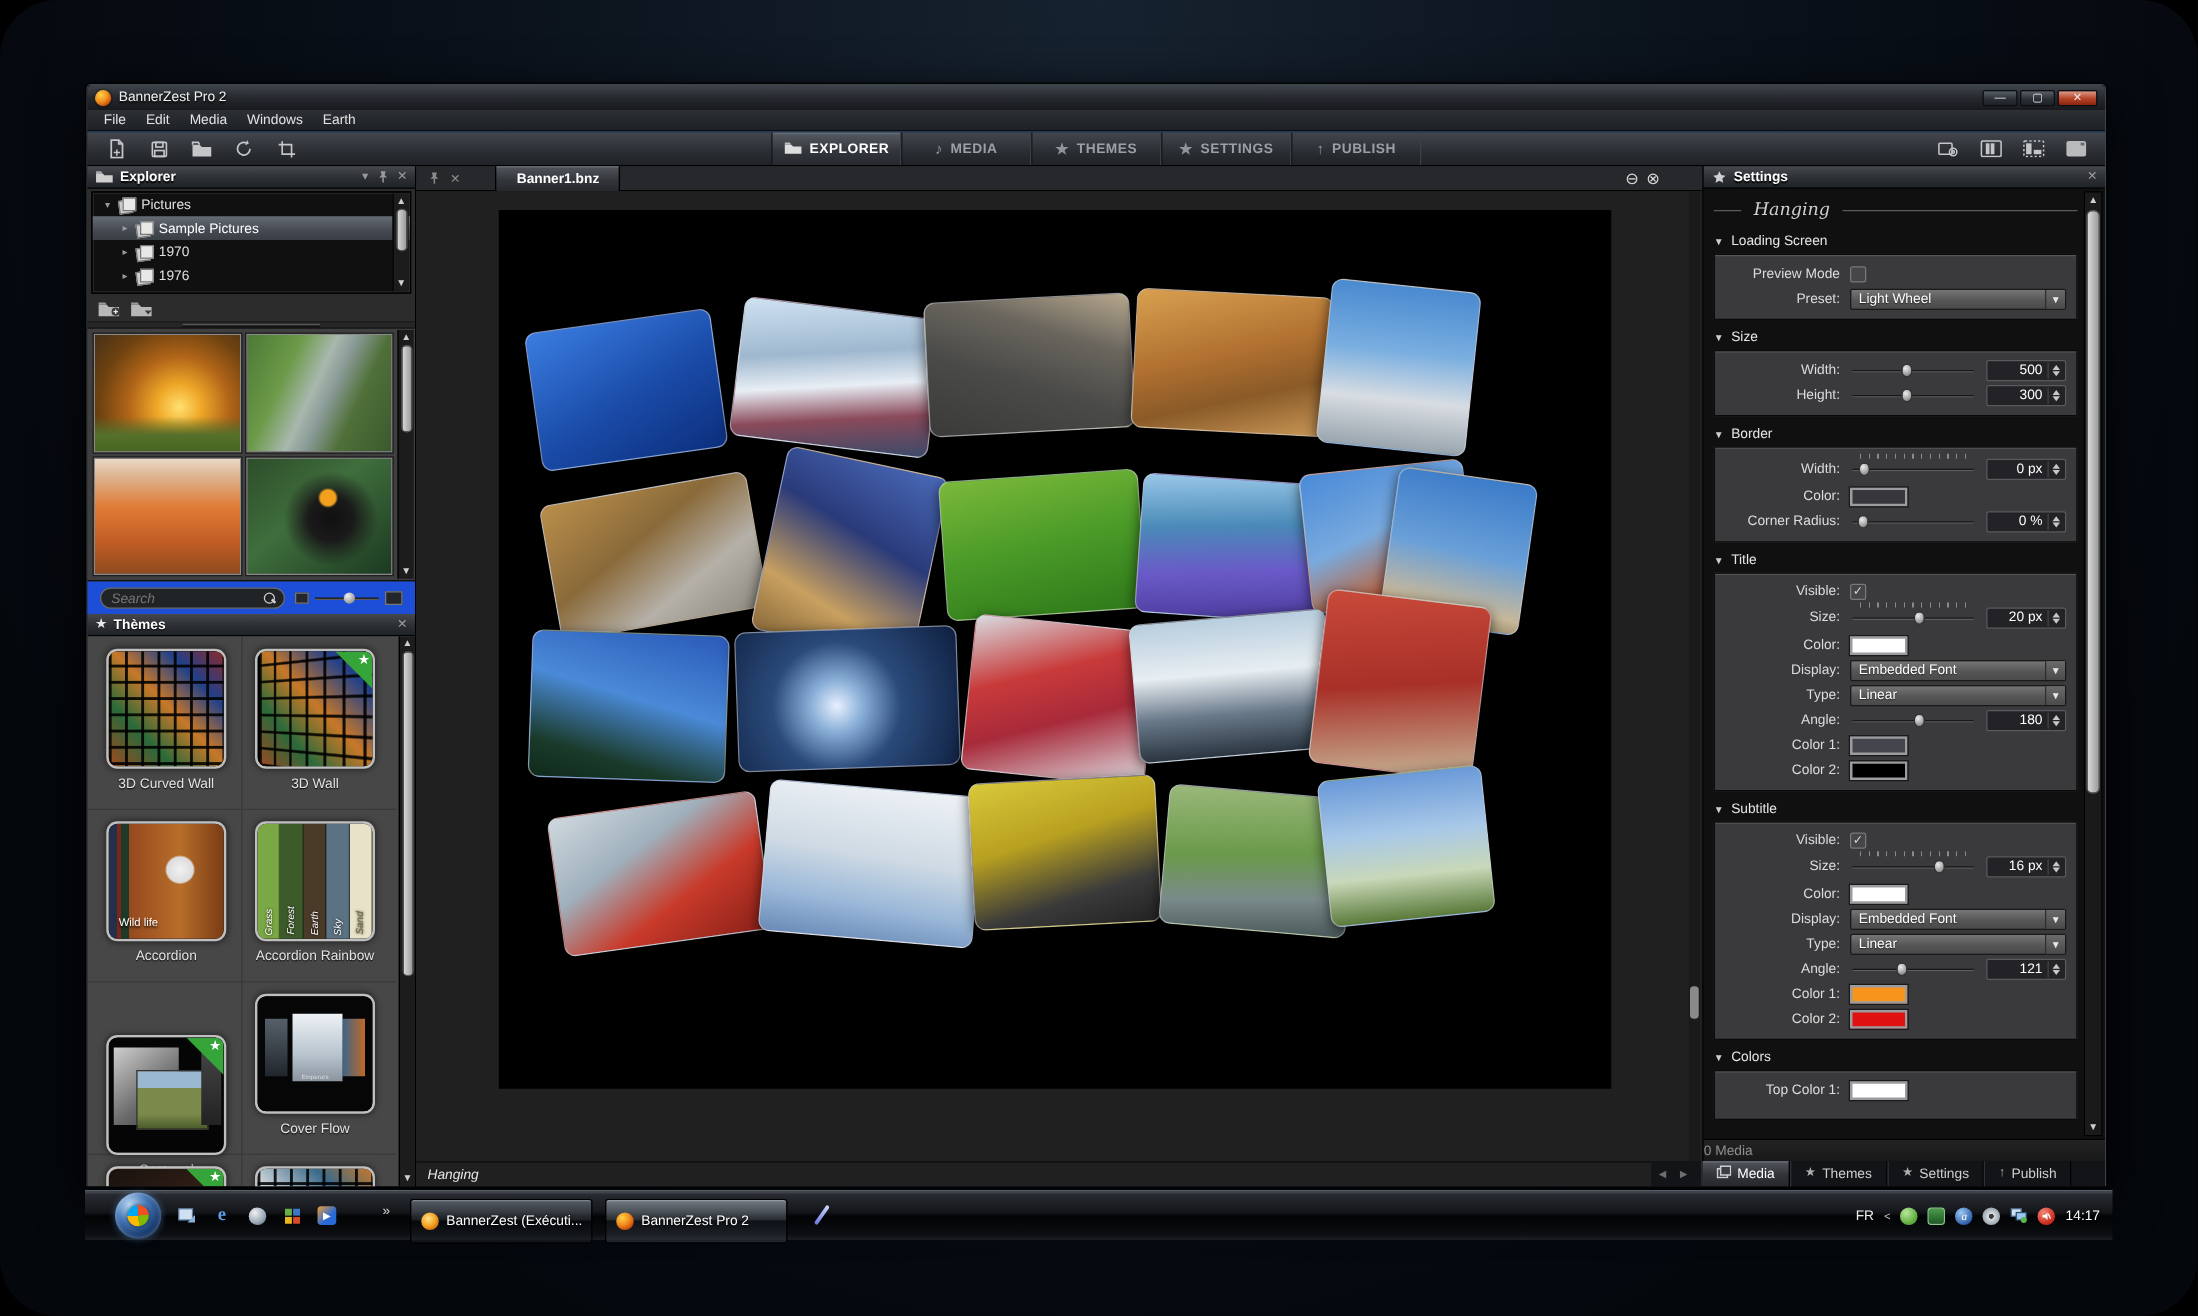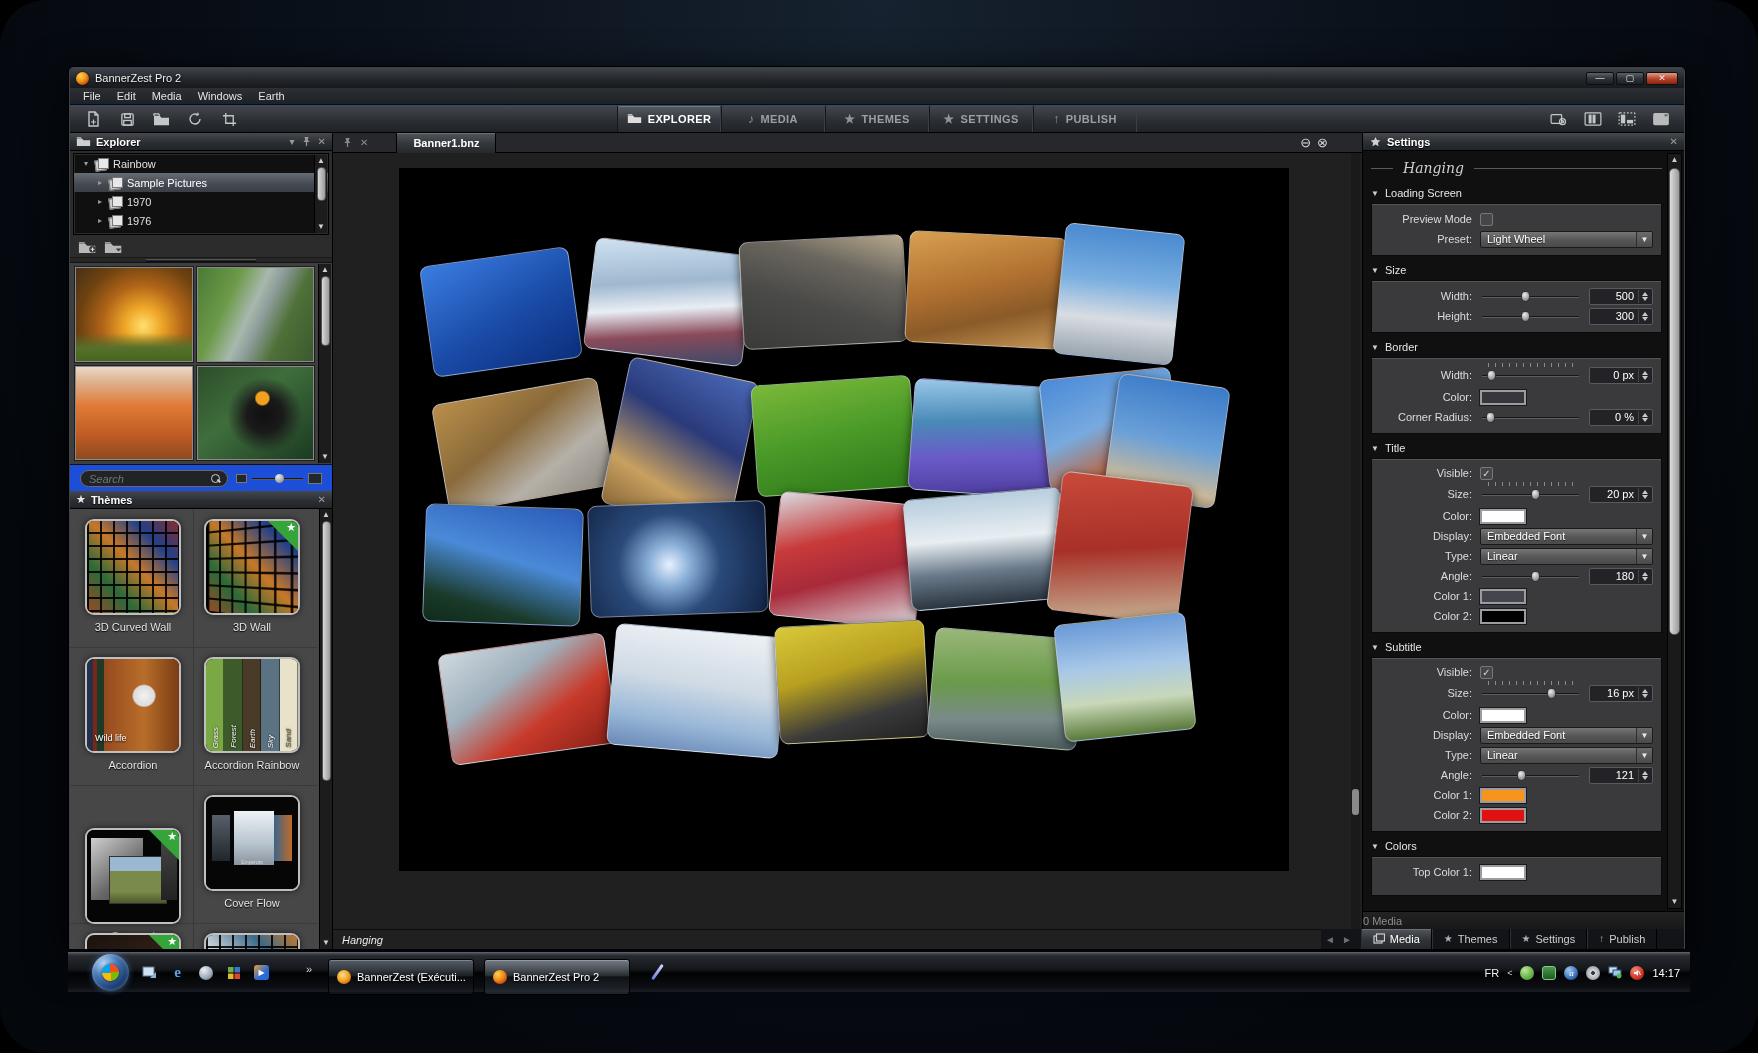--- a/index.html
+++ b/index.html
@@ -337,21 +337,21 @@
               <path d="M2.5 1h4l-.8 3 2 2h-6.4l2-2z" fill="#9a9a9a"></path>
               <line x1="4.5" y1="6" x2="4.5" y2="10" stroke="#9a9a9a" stroke-width="1.2"></line>
             </svg>
           <span class="gicon">✕</span>
         </span>
       </div>
       <div class="treebox">
         <div class="trow">
           <span class="twist">▾</span>
           <span class="pic-ic"></span>
-          <span>Rainbow</span>
+          <span>Pictures</span>
         </div>
         <div class="trow child selected">
           <span class="twist">▸</span>
           <span class="pic-ic"></span>
           <span>Sample Pictures</span>
         </div>
         <div class="trow child">
           <span class="twist">▸</span>
           <span class="pic-ic"></span>
           <span>1970</span>

